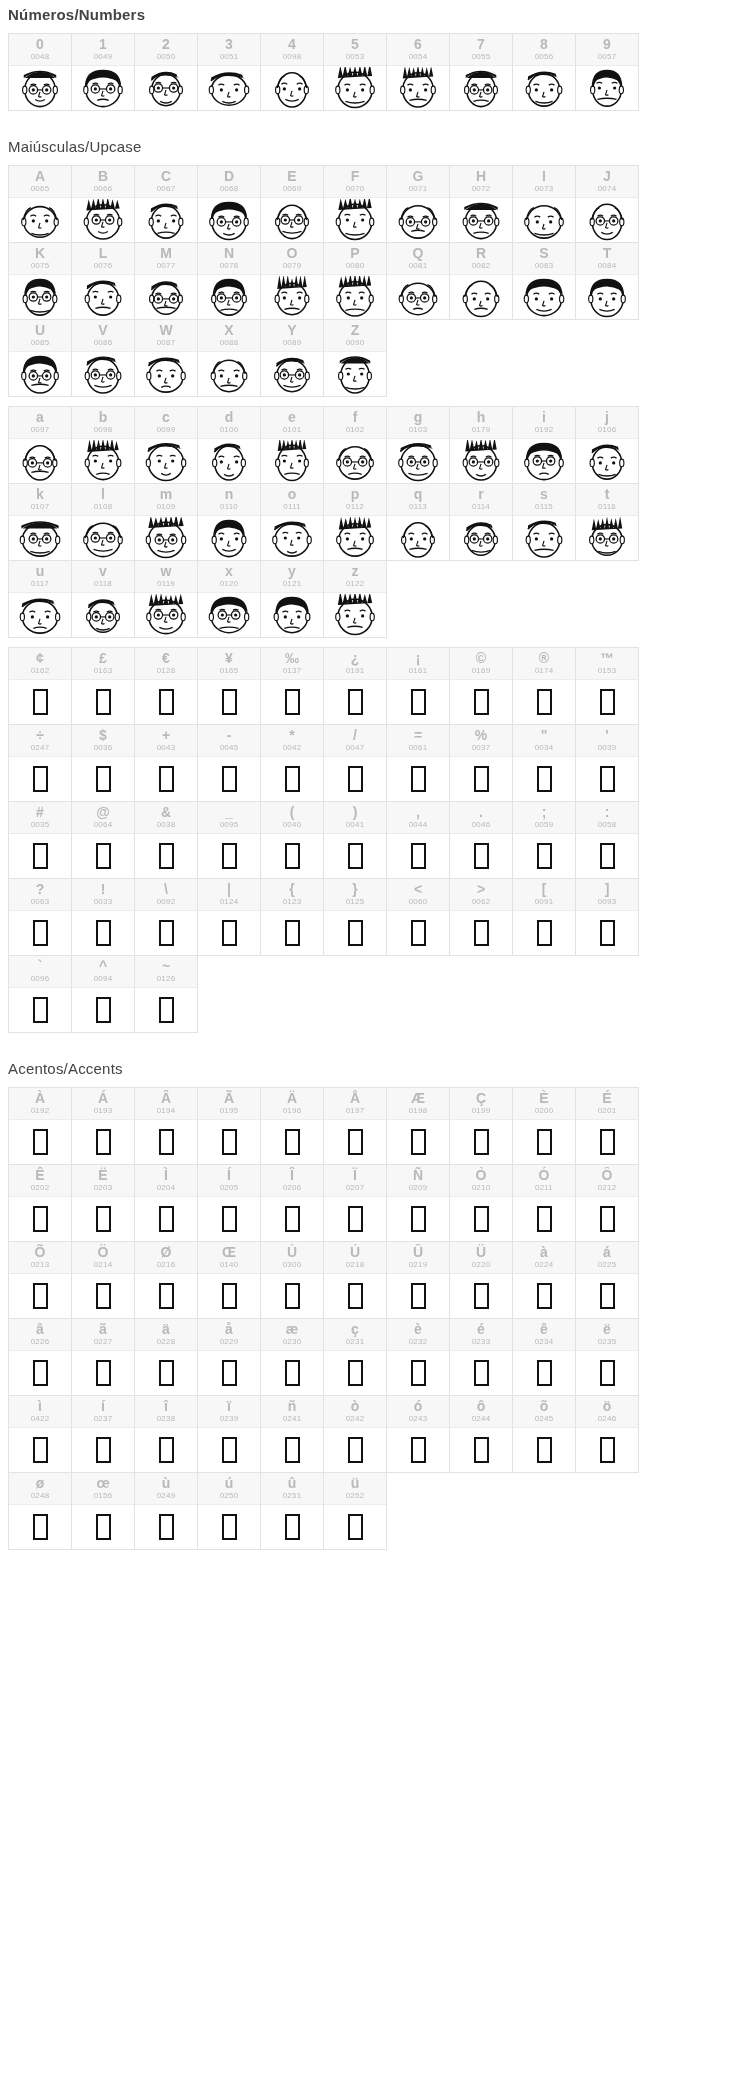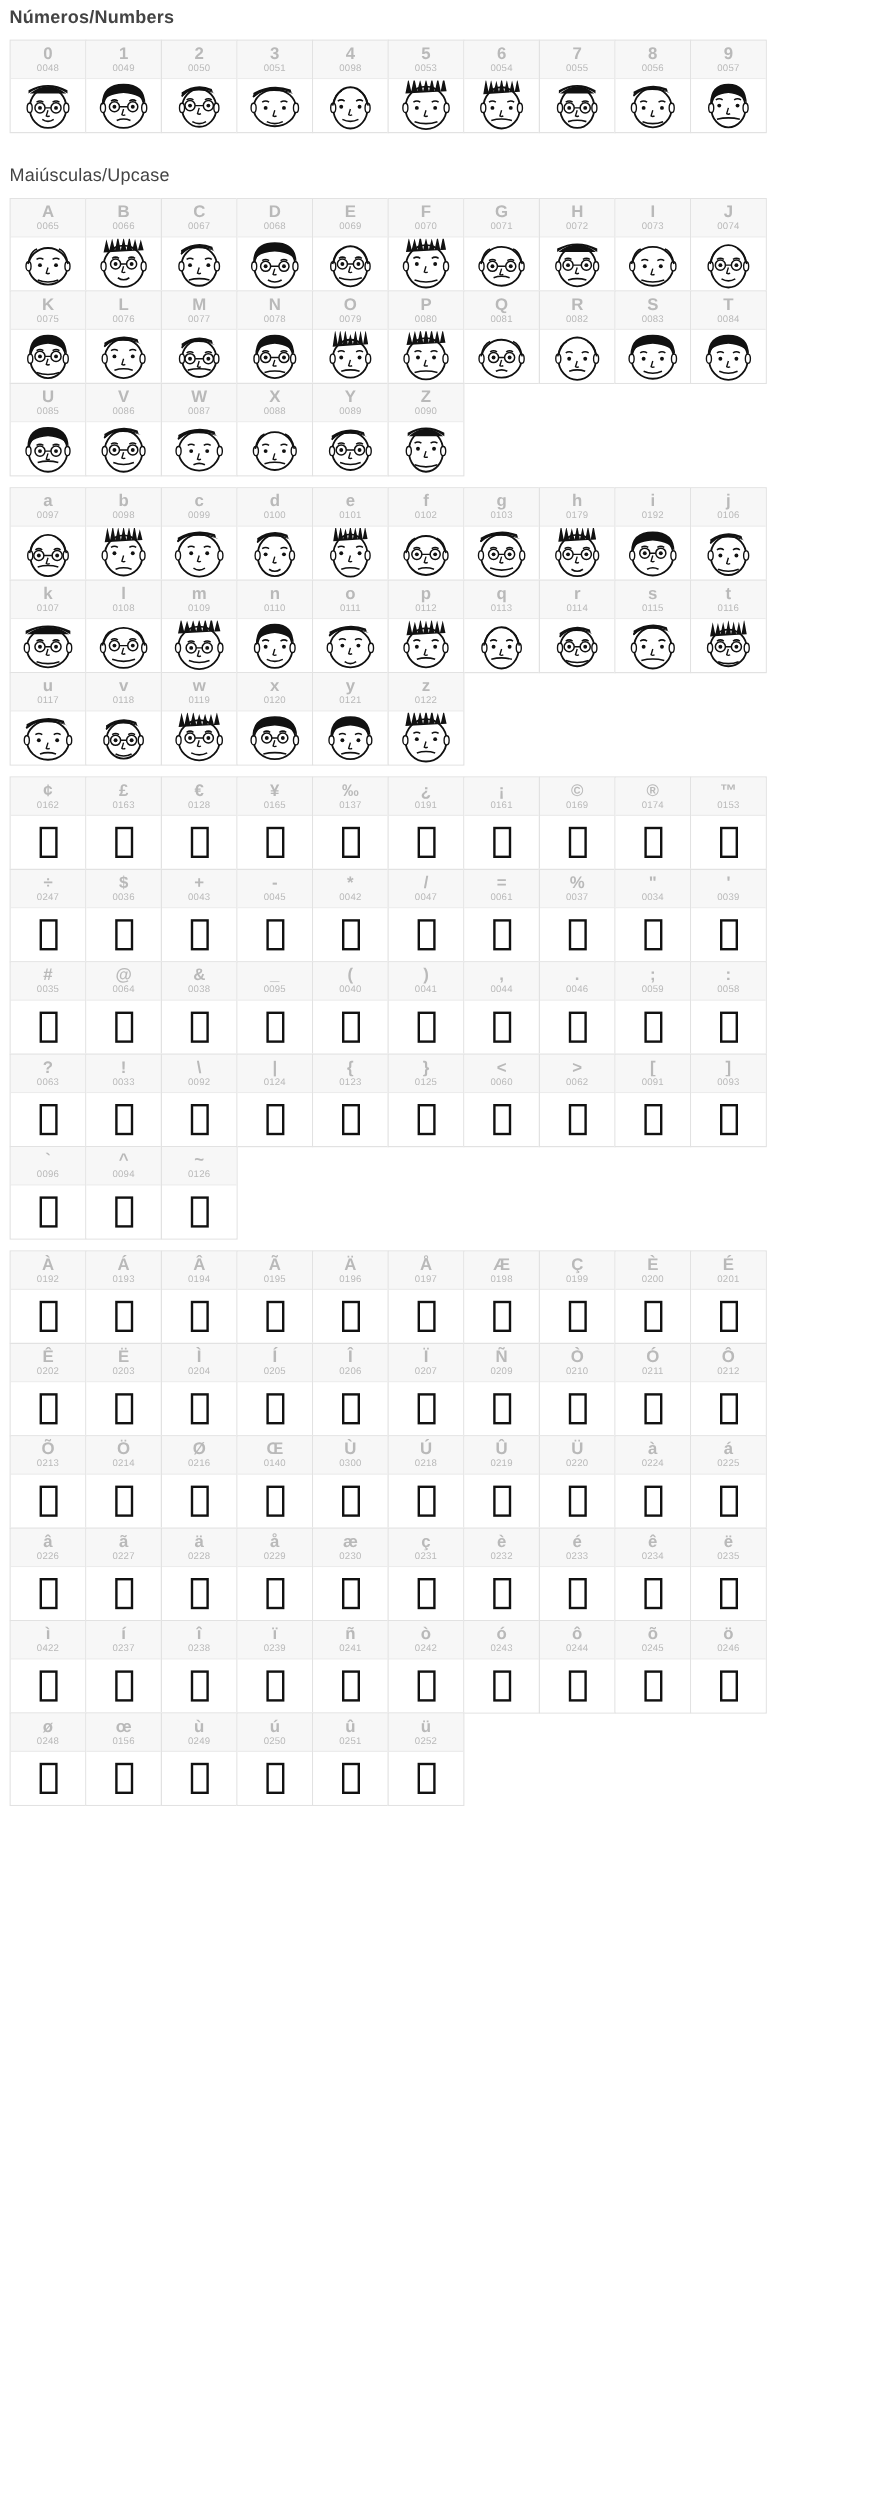--- a/index.html
+++ b/index.html
@@ -1868,20 +1868,21 @@
               <span class="glyph-char">~</span>
               <span class="glyph-code">0126</span>
             </div>
             <div class="glyph-art">
               <div class="tofu"></div>
             </div>
           </div>
         </div>
       </div>
       <div class="section sym">
+        <div class="section-title">Acentos/Accents</div>
         <div class="grid">
           <div class="glyph-cell">
             <div class="glyph-head">
               <span class="glyph-char">À</span>
               <span class="glyph-code">0192</span>
             </div>
             <div class="glyph-art">
               <div class="tofu"></div>
             </div>
           </div>

